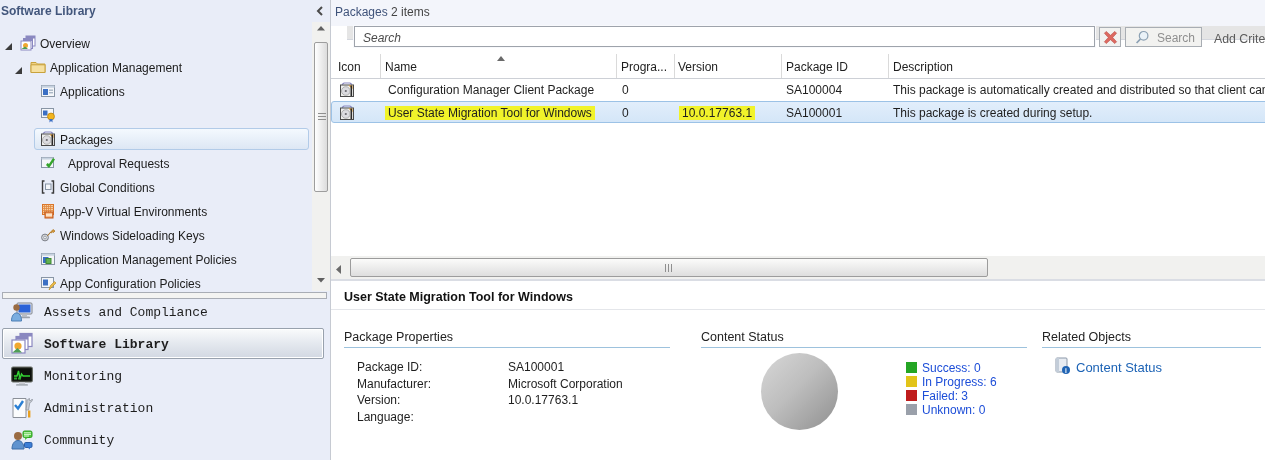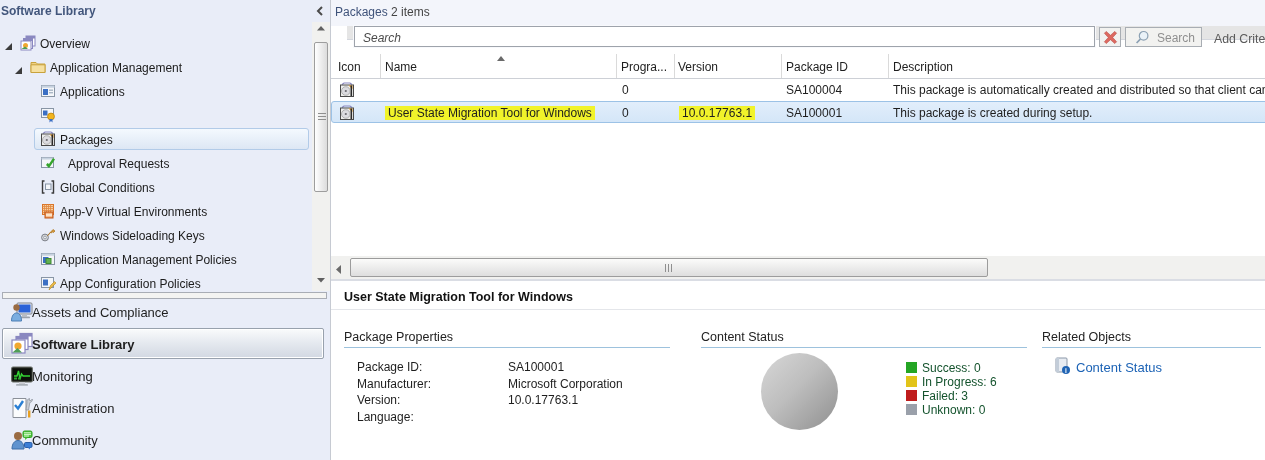--- a/index.html
+++ b/index.html
@@ -18,21 +18,21 @@
   background:linear-gradient(#f4f9fe,#dde7f4); }
 
 #vsb { left:312px; top:22px; width:18px; height:269px; background:#f1f1ef; }
 #vsbthumb { left:2px; top:20px; width:14px; height:150px; border:1px solid #9d9d9d; border-radius:2px;
   background:linear-gradient(90deg,#ffffff,#dcdcdc); }
 .gripH { position:absolute; left:3px; width:8px; height:1px; background:#8f8f8f; }
 
 #thsb { left:2px; top:292px; width:325px; height:7px; border:1px solid #a9adb5; background:#f4f4f2; }
 
 .wrow { position:absolute; left:0; width:330px; height:32px; font-size:13px; color:#1e1e1e; }
-.wrow .wlbl { position:absolute; left:32px; top:9px; white-space:nowrap; }
+.wrow .wlbl { position:absolute; left:44px; top:9px; white-space:nowrap;font-family:Liberation Mono, monospace; }
 .wrow .wico { position:absolute; left:10px; top:4px; width:24px; height:24px; }
 #wsel { left:2px; top:328px; width:322px; height:31px; border:1px solid #98a1ad; border-radius:2px;
   background:linear-gradient(#fafbfc,#e6eaf0 45%,#d2d8e2); box-shadow:inset 0 0 0 1px #ffffff; }
 
 #right { left:331px; top:0; width:934px; height:460px; background:#fff; }
 #rtop { left:0; top:0; width:934px; height:26px; background:#f3f5fb; }
 #rtitle { left:4px; top:5px; font-size:12px; }
 #rtitle b { color:#3f537a; font-weight:normal; }
 #rtitle span { color:#444; }
 #searchstrip { left:16px; top:26px; width:934px; height:14px; background:#e5e5e5; border-bottom:1px solid #d4d7de; }
@@ -63,21 +63,21 @@
 #details { left:0; top:279px; width:934px; height:181px; background:#fff; border-top:2px solid #dadde4; }
 #dtitle { left:13px; top:9px; font-size:12.5px; font-weight:bold; color:#111; }
 #dline { left:0; top:28px; width:934px; height:1px; background:#e4e6ea; }
 .sect { position:absolute; font-size:12.5px; color:#222; }
 .sline { position:absolute; height:1px; background:#9dc2dd; }
 .plabel { position:absolute; left:26px; font-size:12px; color:#1e1e1e; }
 .pval { position:absolute; left:177px; font-size:12px; color:#1e1e1e; }
 #ball { left:430px; top:72px; width:77px; height:77px; border-radius:50%;
   background:linear-gradient(135deg,#d8d8d8 0%,#bebebe 45%,#8f8f8f 100%); }
 .leg { position:absolute; left:575px; width:11px; height:11px; }
-.legt { position:absolute; left:591px; font-size:12px; color:#14532d; white-space:nowrap; }
+.legt { position:absolute; left:591px; font-size:12px; color:#1d4ed8; white-space:nowrap; }
 #targ { left:409px; top:153px; width:248px; font-size:12px; color:#111; white-space:nowrap; }
 #rellink { left:745px; top:79px; font-size:13px; color:#1b62b5; }
 </style>
 </head>
 <body>
 <div id="stage">
 
   <div id="left" class="abs">
     <div id="lefttitle" class="abs">Software Library</div>
     <svg id="chevron" class="abs" width="8" height="10" viewBox="0 0 8 10">
@@ -307,20 +307,21 @@
       </div>
       <div class="drow" style="top:26px">
         <div class="pkgico" style="left:8px"><svg width="16" height="16" viewBox="0 0 16 16">
               <path d="M3 2.5 L5 1 L11 1 L13 2.5" fill="none" stroke="#8a88c0" stroke-width="1.2"></path>
               <rect x="1.5" y="3" width="13" height="11.5" fill="#efefed" stroke="#4a4a4a"></rect>
               <path d="M9.5 3.5 L13.5 3.5 L13.5 7 Z" fill="#e8971e"></path>
               <rect x="11.5" y="3.5" width="1.6" height="10.5" fill="#2a2a2a"></rect>
               <circle cx="6.8" cy="9" r="4.3" fill="#dcdce0" stroke="#9a9a98" stroke-width="0.7"></circle>
               <circle cx="6.8" cy="9" r="1.1" fill="#6a6a70"></circle>
             </svg></div>
+        <div class="c" style="left:57px">Configuration Manager Client Package</div>
         <div class="c" style="left:291px">0</div>
         <div class="c" style="left:455px">SA100004</div>
         <div class="c" style="left:562px">This package is automatically created and distributed so that client can b</div>
       </div>
       <div id="selrow" class="abs"></div>
       <div class="drow" style="top:49px">
         <div class="pkgico" style="left:8px"><svg width="16" height="16" viewBox="0 0 16 16">
               <path d="M3 2.5 L5 1 L11 1 L13 2.5" fill="none" stroke="#8a88c0" stroke-width="1.2"></path>
               <rect x="1.5" y="3" width="13" height="11.5" fill="#efefed" stroke="#4a4a4a"></rect>
               <path d="M9.5 3.5 L13.5 3.5 L13.5 7 Z" fill="#e8971e"></path>

